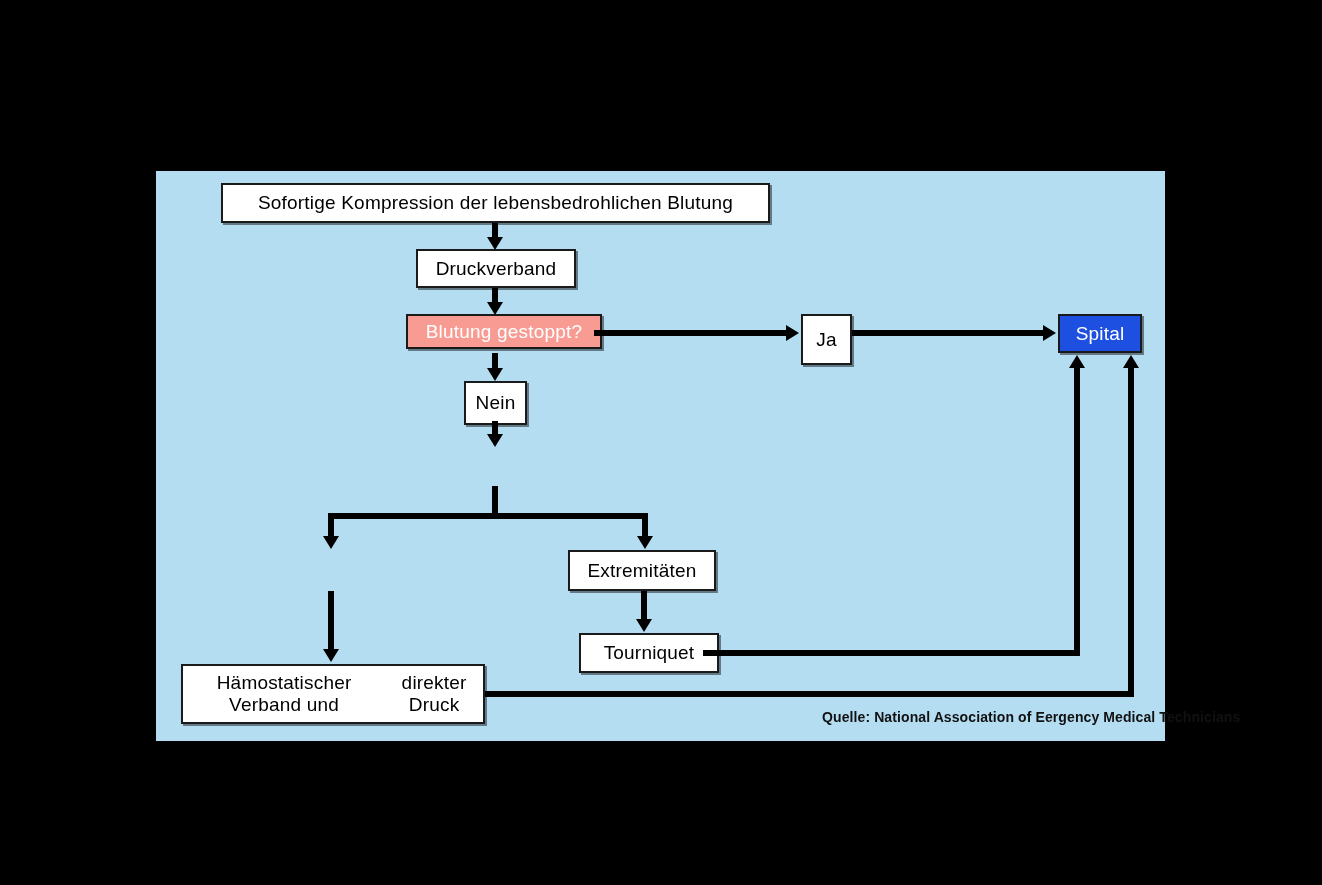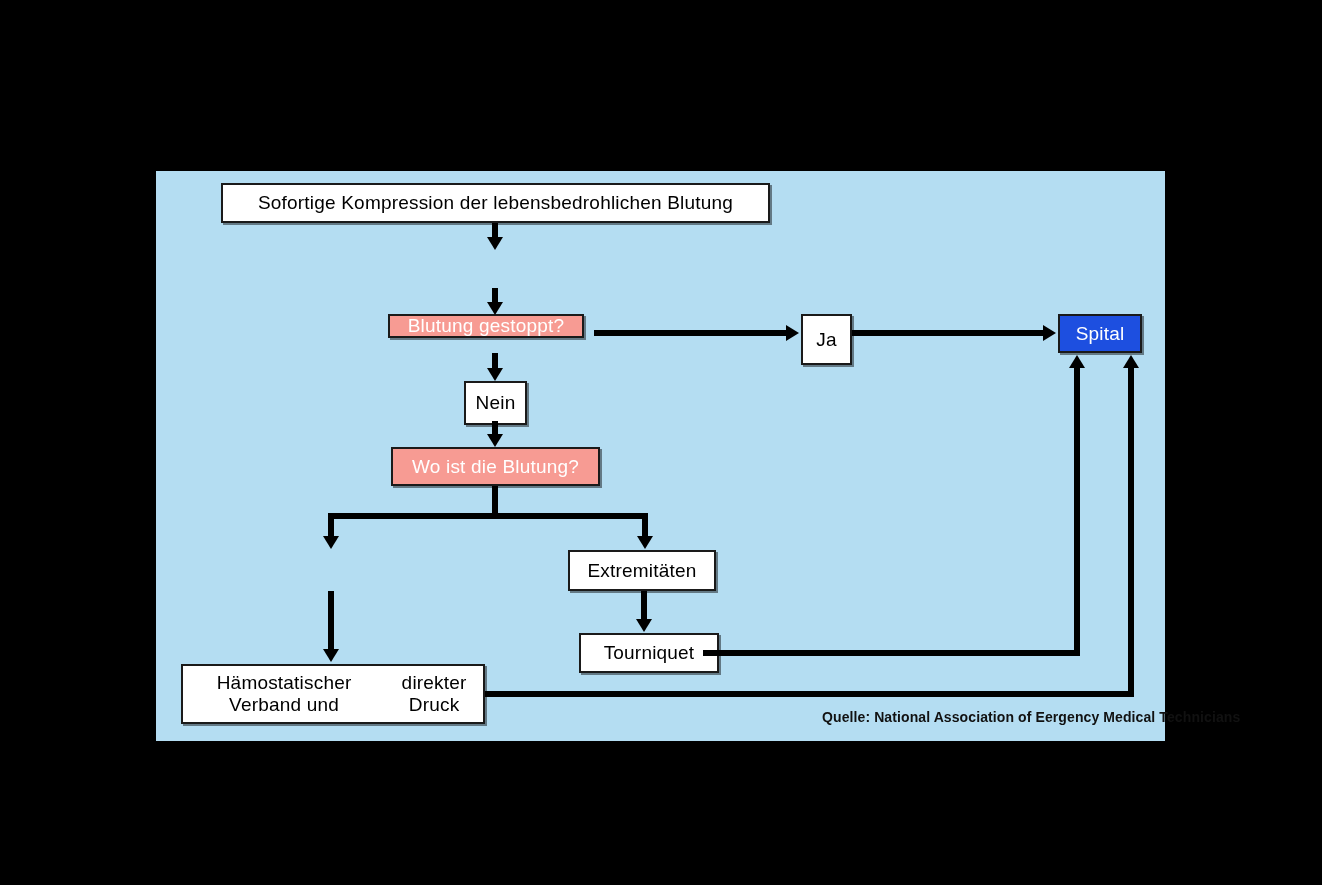--- a/index.html
+++ b/index.html
@@ -88,40 +88,40 @@
 <body>
 
 <div id="screen">
 
   <div id="panel">
 
     <div class="node" style="left:65px; top:12px; width:549px; height:40px;">
       <span>Sofortige Kompression der lebensbedrohlichen Blutung</span>
     </div>
 
+    <div class="node" style="left:260px; top:78px; width:160px; height:39px;">
+      <span>Druckverband</span>
+    </div>
 
-    <div class="node decision" style="left:232px; top:143px; width:196px; height:24px;">
+    <div class="node decision" style="left:250px; top:143px; width:196px; height:35px;">
       <span>Blutung gestoppt?</span>
     </div>
 
     <div class="node" style="left:645px; top:143px; width:51px; height:51px;">
       <span>Ja</span>
     </div>
 
     <div class="node terminal" style="left:902px; top:143px; width:84px; height:39px;">
       <span>Spital</span>
     </div>
 
     <div class="node" style="left:308px; top:210px; width:63px; height:44px;">
       <span>Nein</span>
     </div>
 
-    <div class="node decision" style="left:235px; top:276px; width:209px; height:39px;">
-      <span>Wo ist die Blutung?</span>
-    </div>
 
 
     <div class="node" style="left:412px; top:379px; width:148px; height:41px;">
       <span>Extremitäten</span>
     </div>
 
     <div class="node" style="left:423px; top:462px; width:140px; height:40px;">
       <span>Tourniquet</span>
     </div>
 

